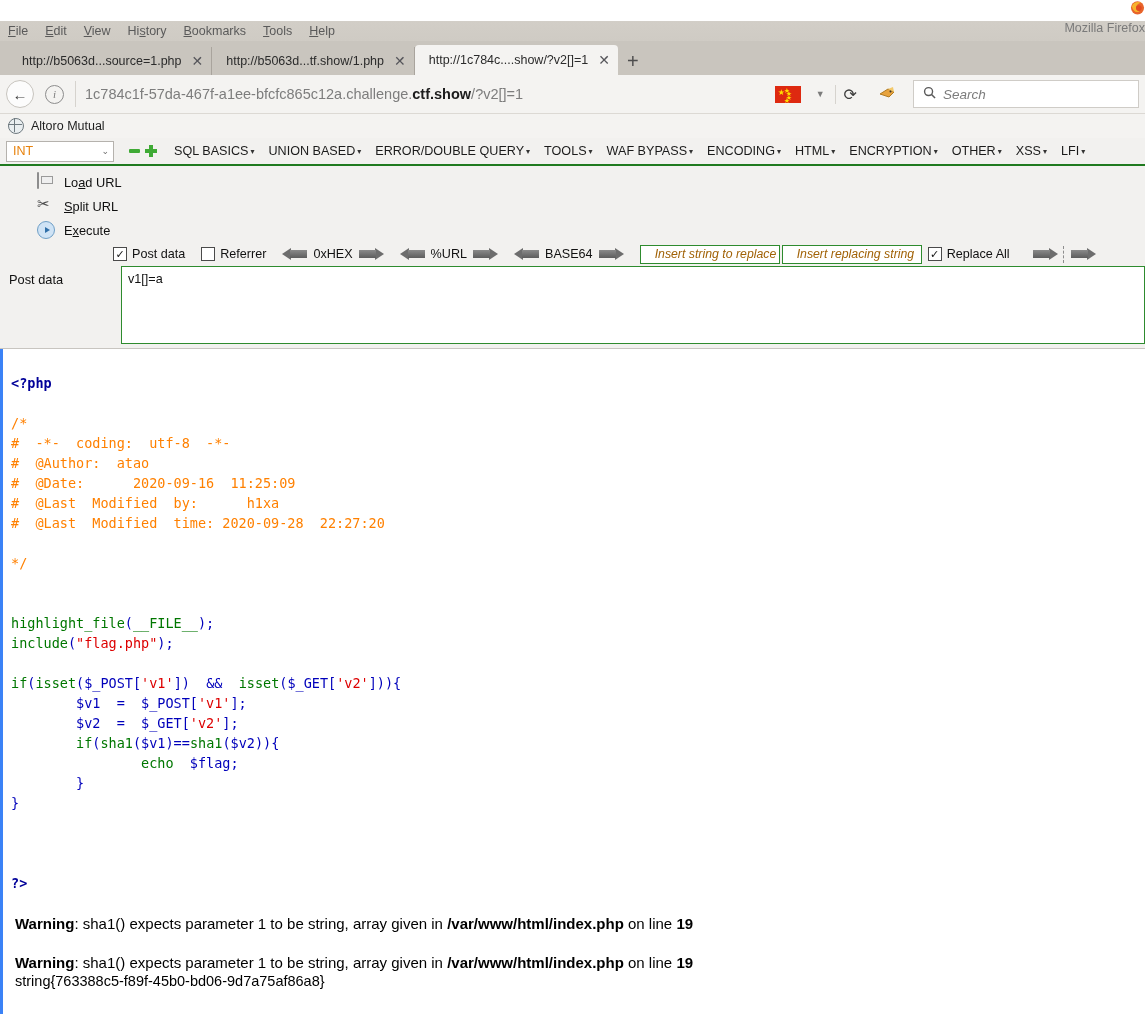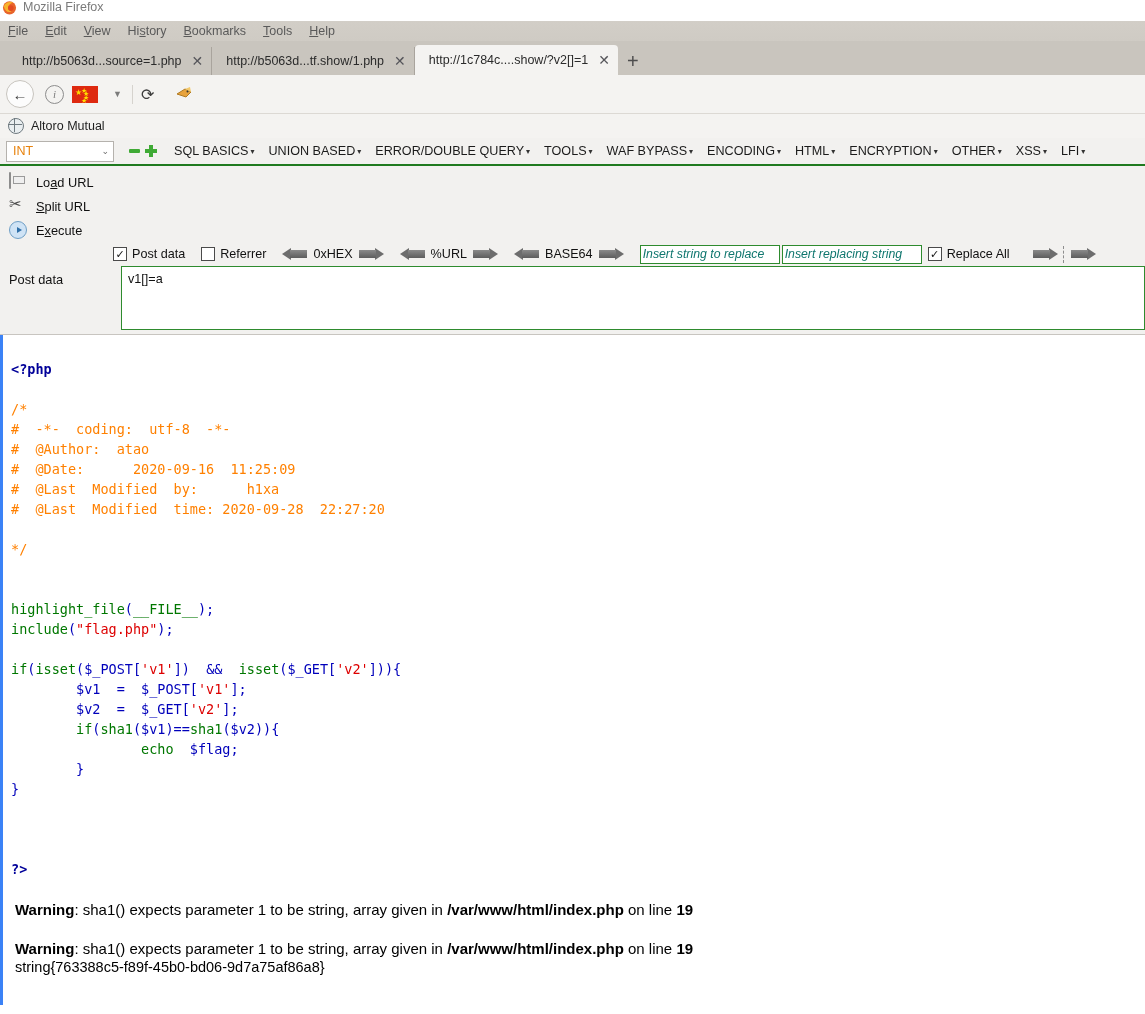--- a/index.html
+++ b/index.html
@@ -6,22 +6,22 @@
   body{
     width:1145px;height:1014px;overflow:hidden;
     background:#ffffff;
     font-family:"Liberation Sans", sans-serif;
     font-size:13px;color:#000;
     -webkit-font-smoothing:antialiased;
   }
 
   
   .titlebar{
-    height:21px;background:#ffffff;display:flex;align-items:flex-start;
-    padding-left:2px;gap:6px;
+    height:21px;background:#ffffff;display:flex;align-items:flex-end;
+    padding-left:16px;gap:6px;flex-direction:column;
   }
   .ff-logo{width:15px;height:15px;position:relative;flex:none;}
   .titlebar-text{font-size:12.5px;color:#7a7a7a;}
 
   
   .menubar{
     height:20px;background:#d4d0c8;display:flex;align-items:center;
     padding-left:8px;gap:17px;
     background:linear-gradient(#d2cec7,#cfcbc4);
   }
@@ -113,21 +113,21 @@
   .minus-ic{width:11px;height:4px;background:#3faa35;border-radius:1px;margin:0 5px;}
   .plus-ic{width:12px;height:12px;position:relative;margin-right:10px;}
   .plus-ic:before,.plus-ic:after{content:"";position:absolute;background:#3faa35;}
   .plus-ic:before{left:0;top:4px;width:12px;height:4px;}
   .plus-ic:after{left:4px;top:0;width:4px;height:12px;}
   .hb-mitem{padding:0 7px;white-space:nowrap;}
   .hb-mitem i{font-style:normal;font-size:8px;color:#333;margin-left:2px;vertical-align:1px;}
 
   .hb-body{background:#f2f1ef;border-bottom:1px solid #c8c5c0;}
   .hb-row{display:flex;}
-  .hb-left{width:96px;flex:none;padding-top:4px;}
+  .hb-left{width:96px;flex:none;padding-top:4px;margin-left:28px;}
   .hb-act{display:flex;align-items:center;gap:8px;height:24px;padding-left:9px;
     font-size:12.8px;color:#101010;}
   .hb-act u{text-decoration:underline;}
   .ic-box{width:19px;height:18px;position:relative;flex:none;}
   .ic-printer{width:17px;height:13px;background:#b9b9b9;border:1px solid #8d8d8d;
     border-radius:2px;margin-top:3px;position:relative;}
   .ic-printer:after{content:"";position:absolute;left:3px;top:3px;width:10px;height:6px;
     background:#efefef;border:1px solid #9a9a9a;}
   .ic-sciss{font-size:15px;color:#4b4b4b;line-height:14px;}
   .ic-play{width:16px;height:16px;border-radius:50%;background:#cfe3f5;
@@ -154,30 +154,30 @@
     border-right:9px solid #6d6d6d;}
   .arrow-l:after{content:"";position:absolute;left:8px;top:2.5px;width:17px;height:8px;
     background:linear-gradient(#8a8a8a,#5d5d5d);}
   .arrow-r:before{content:"";position:absolute;right:0;top:0;width:0;height:0;
     border-top:6.5px solid transparent;border-bottom:6.5px solid transparent;
     border-left:9px solid #6d6d6d;}
   .arrow-r:after{content:"";position:absolute;right:8px;top:2.5px;width:17px;height:8px;
     background:linear-gradient(#8a8a8a,#5d5d5d);}
   .repl{
     width:140px;height:19px;border:1px solid #2e8b2e;background:#fff;
-    font-style:italic;color:#0f766e;font-size:12.3px;
-    display:flex;align-items:center;padding-left:2px;box-sizing:border-box;
+    font-style:italic;color:#a16207;font-size:12.3px;
+    display:flex;align-items:center;padding-left:14px;box-sizing:border-box;
     overflow:hidden;white-space:nowrap;
   }
   .vdiv{width:1px;height:17px;border-left:1px dashed #8d8d8d;margin:0 5px;}
 
   .postrow{display:flex;}
   .postlabel{width:112px;flex:none;font-size:12.8px;color:#111;padding:6px 0 0 9px;}
   .postarea{
-    flex:1;height:64px;border:1px solid #2e8b2e;background:#fff;
+    flex:1;height:78px;border:1px solid #2e8b2e;background:#fff;
     font-size:12.6px;color:#111;padding:5px 6px;box-sizing:border-box;
     margin-bottom:4px;
   }
 
   
   .content{
     position:relative;height:670px;background:#fff;
     border-left:3px solid #3b82f6;padding:24px 0 0 8px;box-sizing:border-box;
   }
   .code{
@@ -231,38 +231,52 @@
   <div class="tab active">
     <span>http://1c784c....show/?v2[]=1</span>
     <span class="tabclose">✕</span>
   </div>
   <div class="newtab">+</div>
 </div>
 
 <div class="navbar">
   <div class="navback">←</div>
   <div class="info-ic">i</div>
+  <div class="urlwrap">
+    <span>1c784c1f-57da-467f-a1ee-bfcfc865c12a.challenge.</span>
+      <b>ctf.show</b>
+      <span>/?v2[]=1</span>
+  </div>
   <div class="flagbtn">
     <div class="flag">
       <span class="st" style="left:3px;top:3px;font-size:8px;">★</span>
       <span class="st" style="left:9px;top:1px;">★</span>
       <span class="st" style="left:11px;top:4px;">★</span>
       <span class="st" style="left:11px;top:8px;">★</span>
       <span class="st" style="left:9px;top:11px;">★</span>
     </div>
   </div>
   <span class="caret">▼</span>
   <span class="reload">⟳</span>
   <span class="pocket">
     <svg width="20" height="18" viewBox="0 0 20 18">
       <path d="M3 9 L11 4 L17 7 L12 12 Z" fill="#e8a33d" stroke="#b07a22" stroke-width="1"></path>
       <path d="M11 4 L16 2 L17 7 Z" fill="#f3c96b"></path>
       <circle cx="13.5" cy="6.5" r="1" fill="#333"></circle>
     </svg>
   </span>
+  <div class="searchbox">
+    <span>
+      <svg width="13" height="13" viewBox="0 0 14 14">
+        <circle cx="6" cy="6" r="4.3" fill="none" stroke="#5a5a5a" stroke-width="1.5"></circle>
+        <line x1="9.2" y1="9.2" x2="13" y2="13" stroke="#5a5a5a" stroke-width="1.6"></line>
+      </svg>
+    </span>
+    <span>Search</span>
+  </div>
 </div>
 
 <div class="bkbar">
   <span class="globe"></span>
   <span>Altoro Mutual</span>
 </div>
 
 <div class="hb-menu">
   <div class="hb-select">
     <span>INT</span>

